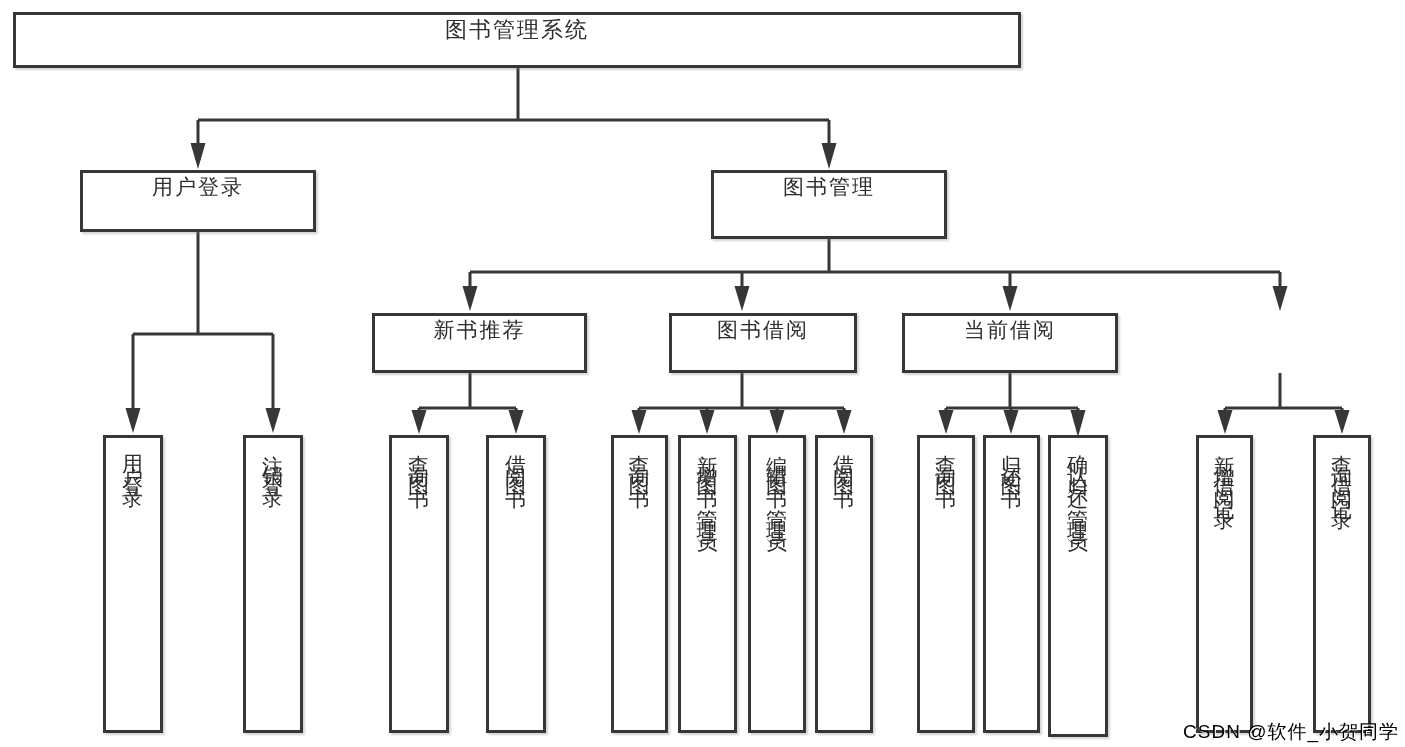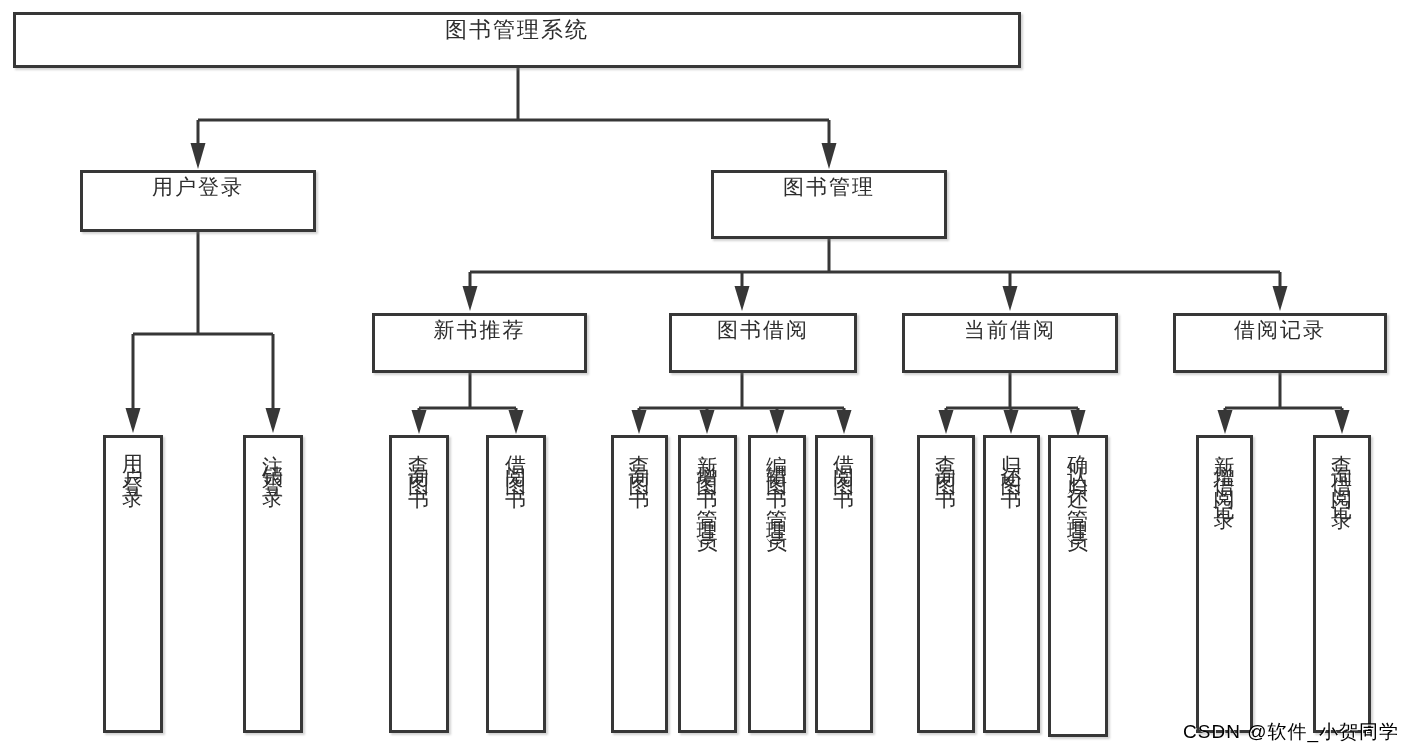--- a/index.html
+++ b/index.html
@@ -126,23 +126,20 @@
 
   <div class="box n-l3 n-rec">
     <span class="h-label">新书推荐</span>
   </div>
   <div class="box n-l3 n-borrow">
     <span class="h-label">图书借阅</span>
   </div>
   <div class="box n-l3 n-cur">
     <span class="h-label">当前借阅</span>
   </div>
-  <div class="box n-l3 n-hist">
-    <span class="h-label">借阅记录</span>
-  </div>
 
   <div class="box leaf lf-1">
     <span class="v-label">用户登录</span>
   </div>
   <div class="box leaf lf-2">
     <span class="v-label">注销登录</span>
   </div>
   <div class="box leaf lf-3">
     <span class="v-label">查询图书</span>
   </div>

